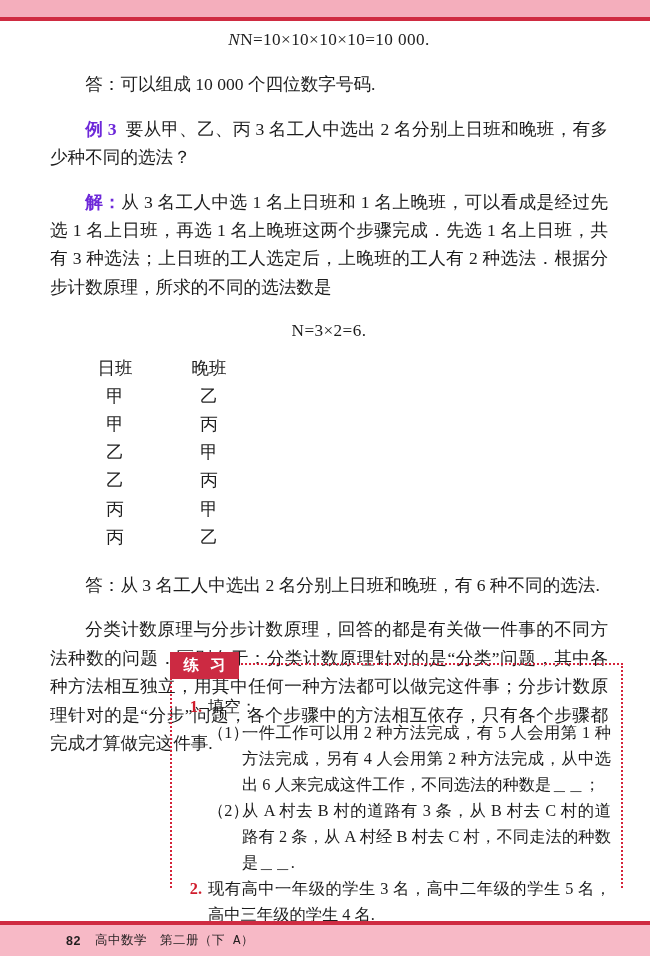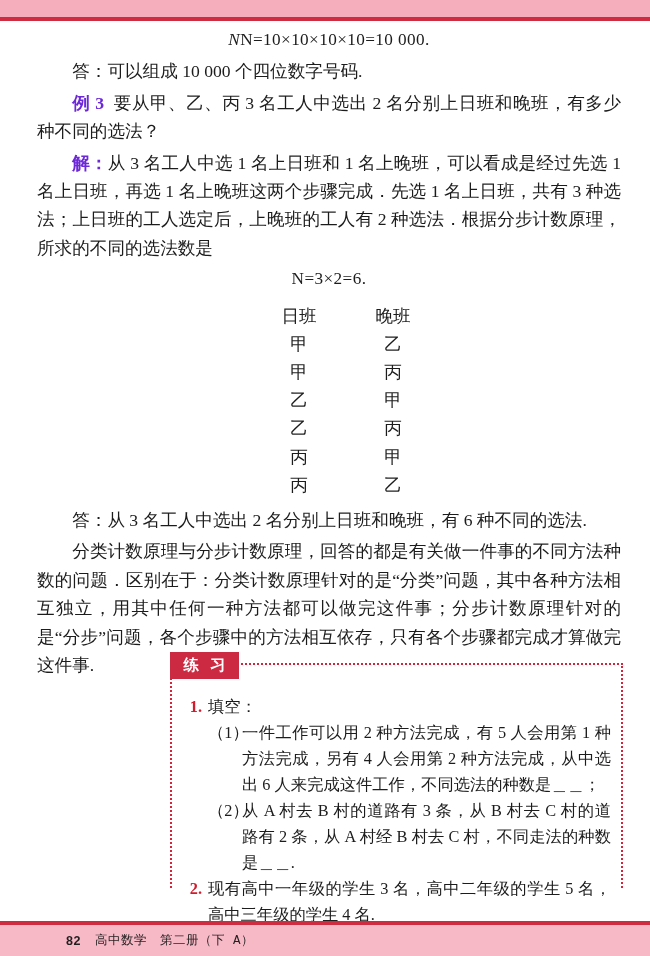--- a/index.html
+++ b/index.html
@@ -66,21 +66,21 @@
   }
 
   
   .page-body {
     position: absolute;
     left: 34px;
     top: 26px;
     width: 590px;
   }
   p.para {
-    margin: 3px;
+    margin: 16px;
     font-size: 17.6px;
     line-height: 28.4px;
     text-align: justify;
     text-justify: inter-ideograph;
     letter-spacing: 0px;
   }
   p.indent { text-indent: 2em; }
   .marker {
     color: #6d28d9;
     font-weight: bold;
@@ -95,21 +95,21 @@
     letter-spacing: .4px;
   }
   .eq .var { font-style: italic; }
   .spacer-s { height: 4px; }
 
   
   .pair-table {
     margin: 4px 0 0 0;
     width: 100%;
     display: flex;
-    justify-content: center;
+    justify-content: flex-start;
   }
   .pair-table table {
     border-collapse: collapse;
     margin-left: 34px;
   }
   .pair-table td, .pair-table th {
     font-size: 17.6px;
     line-height: 28.2px;
     font-weight: normal;
     text-align: center;

